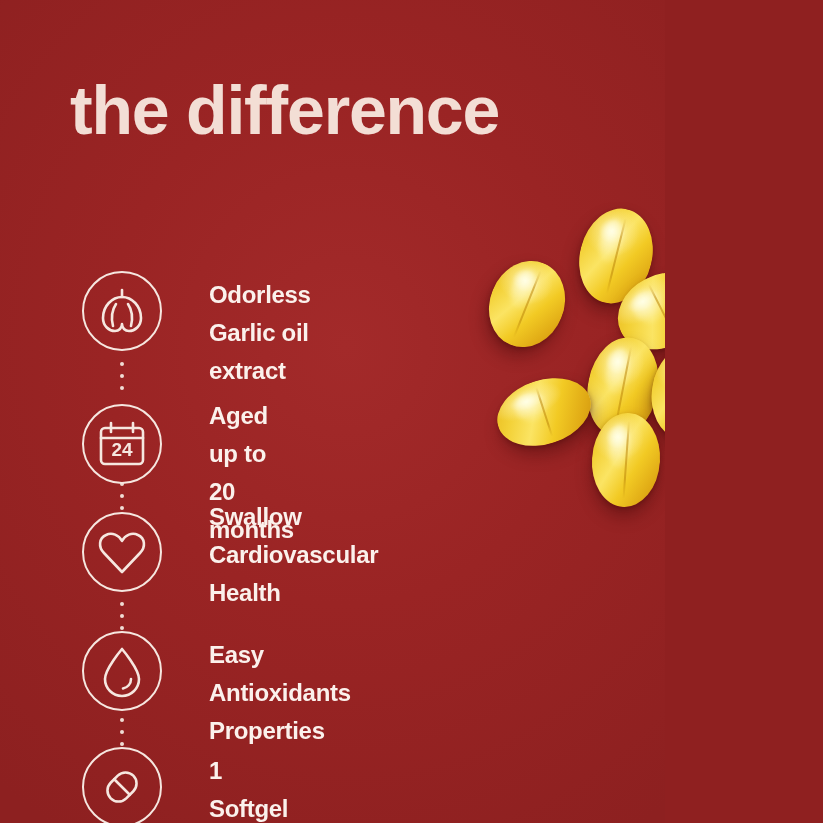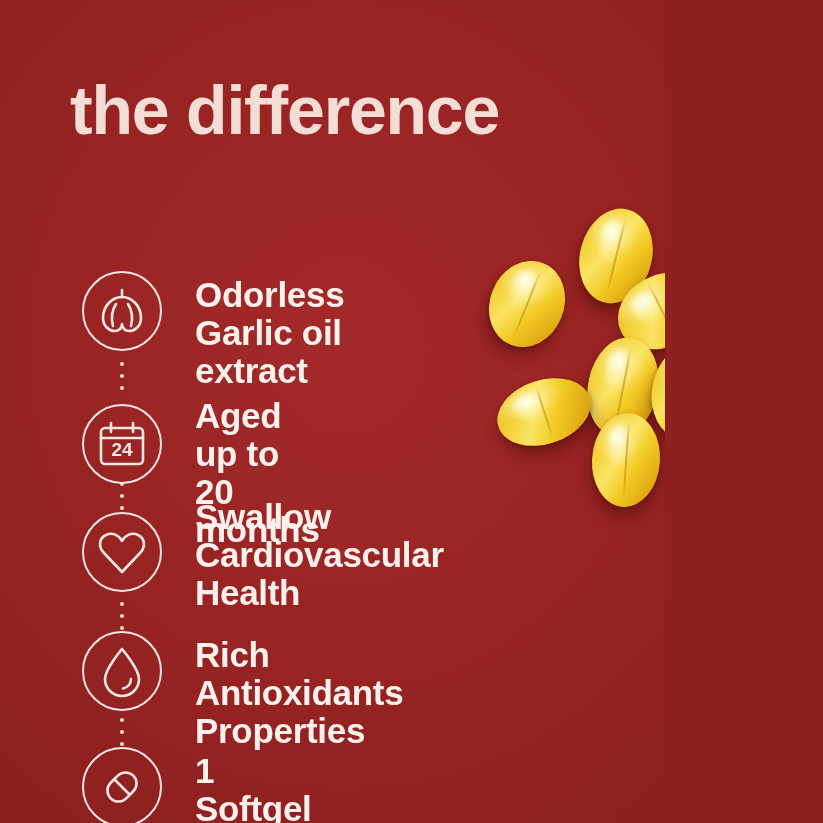--- a/index.html
+++ b/index.html
@@ -65,23 +65,23 @@
     border: 2.6px solid #f6e7e0;
     box-sizing: border-box;
   }
   .icon-art {
     position: absolute;
     inset: 0;
     display: block;
   }
   .ftext {
     position: absolute;
-    left: 195px;
+    left: 209px;
     color: #fbf1ec;
-    font-size: 35px;
+    font-size: 24px;
     line-height: 38px;
     font-weight: 600;
     letter-spacing: -0.3px;
     white-space: pre-line;
   }
 
   
   .dots {
     position: absolute;
     left: 119px;
@@ -212,21 +212,21 @@
 
     <div class="feature">
       <div class="icon-wrap" style="top:563px">
         <div class="icon-circle"></div>
         <svg class="icon-art" viewBox="0 0 80 80" fill="none" stroke="#f6e7e0" stroke-width="2.6" stroke-linecap="round" stroke-linejoin="round">
           <path d="M40 18 C40 18 23 38 23 48 C23 57.4 30.6 65 40 65
                    C49.4 65 57 57.4 57 48 C57 38 40 18 40 18 Z"></path>
           <path d="M49 48 C49 53 45.5 56.5 41 57.5"></path>
         </svg>
       </div>
-      <div class="ftext" style="top:568px">Rich Antioxidants
+      <div class="ftext" style="top:568px">Easy Antioxidants
 Properties</div>
     </div>
 
     <div class="feature">
       <div class="icon-wrap" style="top:679px">
         <div class="icon-circle"></div>
         <svg class="icon-art" viewBox="0 0 80 80" fill="none" stroke="#f6e7e0" stroke-width="2.6" stroke-linecap="round" stroke-linejoin="round">
           <g transform="rotate(-45 40 40)">
             <rect x="24" y="29" width="32" height="22" rx="11"></rect>
             <path d="M40 29 V51"></path>

